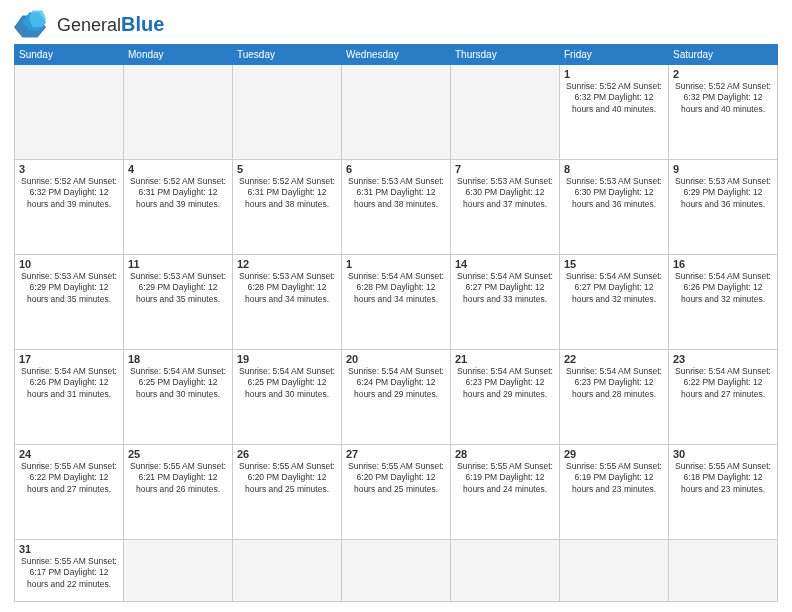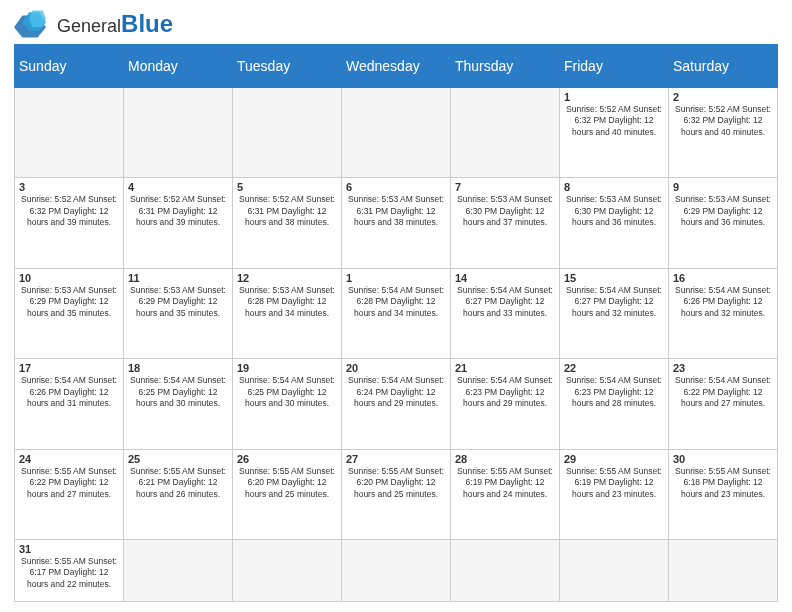--- a/index.html
+++ b/index.html
@@ -48,22 +48,22 @@
     .calendar {
       flex: 1;
       border: 1px solid #ccc;
       border-collapse: collapse;
       width: 100%;
       table-layout: fixed;
     }
     .calendar th {
       background: #2a7cc7;
       color: #fff;
-      font-size: 14px;
-      padding: 13px 4px;
+      font-size: 10px;
+      padding: 4px 4px;
       text-align: left;
       border: 1px solid #2a7cc7;
       font-weight: normal;
     }
     .calendar td {
       border: 1px solid #ccc;
       vertical-align: top;
       padding: 3px 4px;
       font-size: 9px;
       color: #333;
@@ -94,21 +94,21 @@
 
 <div class="page">
   <div class="header">
     <div class="logo">
       <svg class="logo-icon" viewBox="0 0 38 32" xmlns="http://www.w3.org/2000/svg">
         <polygon points="10,6 28,6 38,20 28,32 10,32 0,20" fill="#1a6fb5" opacity="0.85"></polygon>
         <polygon points="18,2 30,2 38,14 30,24 18,24 10,14" fill="#2a9fd6" opacity="0.9"></polygon>
         <polygon points="22,0 34,0 38,10 34,20 22,20 18,10" fill="#4dbfef" opacity="0.8"></polygon>
       </svg>
       <div>
-        <span style="font-size:18px;color:#333;font-weight:normal;margin-left:7px;">General</span><span style="font-size:24px;color:#1a6fb5;font-weight:bold;">Blue</span>
+        <span style="font-size:18px;color:#333;font-weight:normal;margin-left:7px;">General</span><span style="font-size:20px;color:#1a6fb5;font-weight:bold;">Blue</span>
       </div>
     </div>
     <div class="title-block">
       <div class="month-title"></div>
       <div class="location"></div>
     </div>
   </div>
 
   <table class="calendar">
     <thead>

